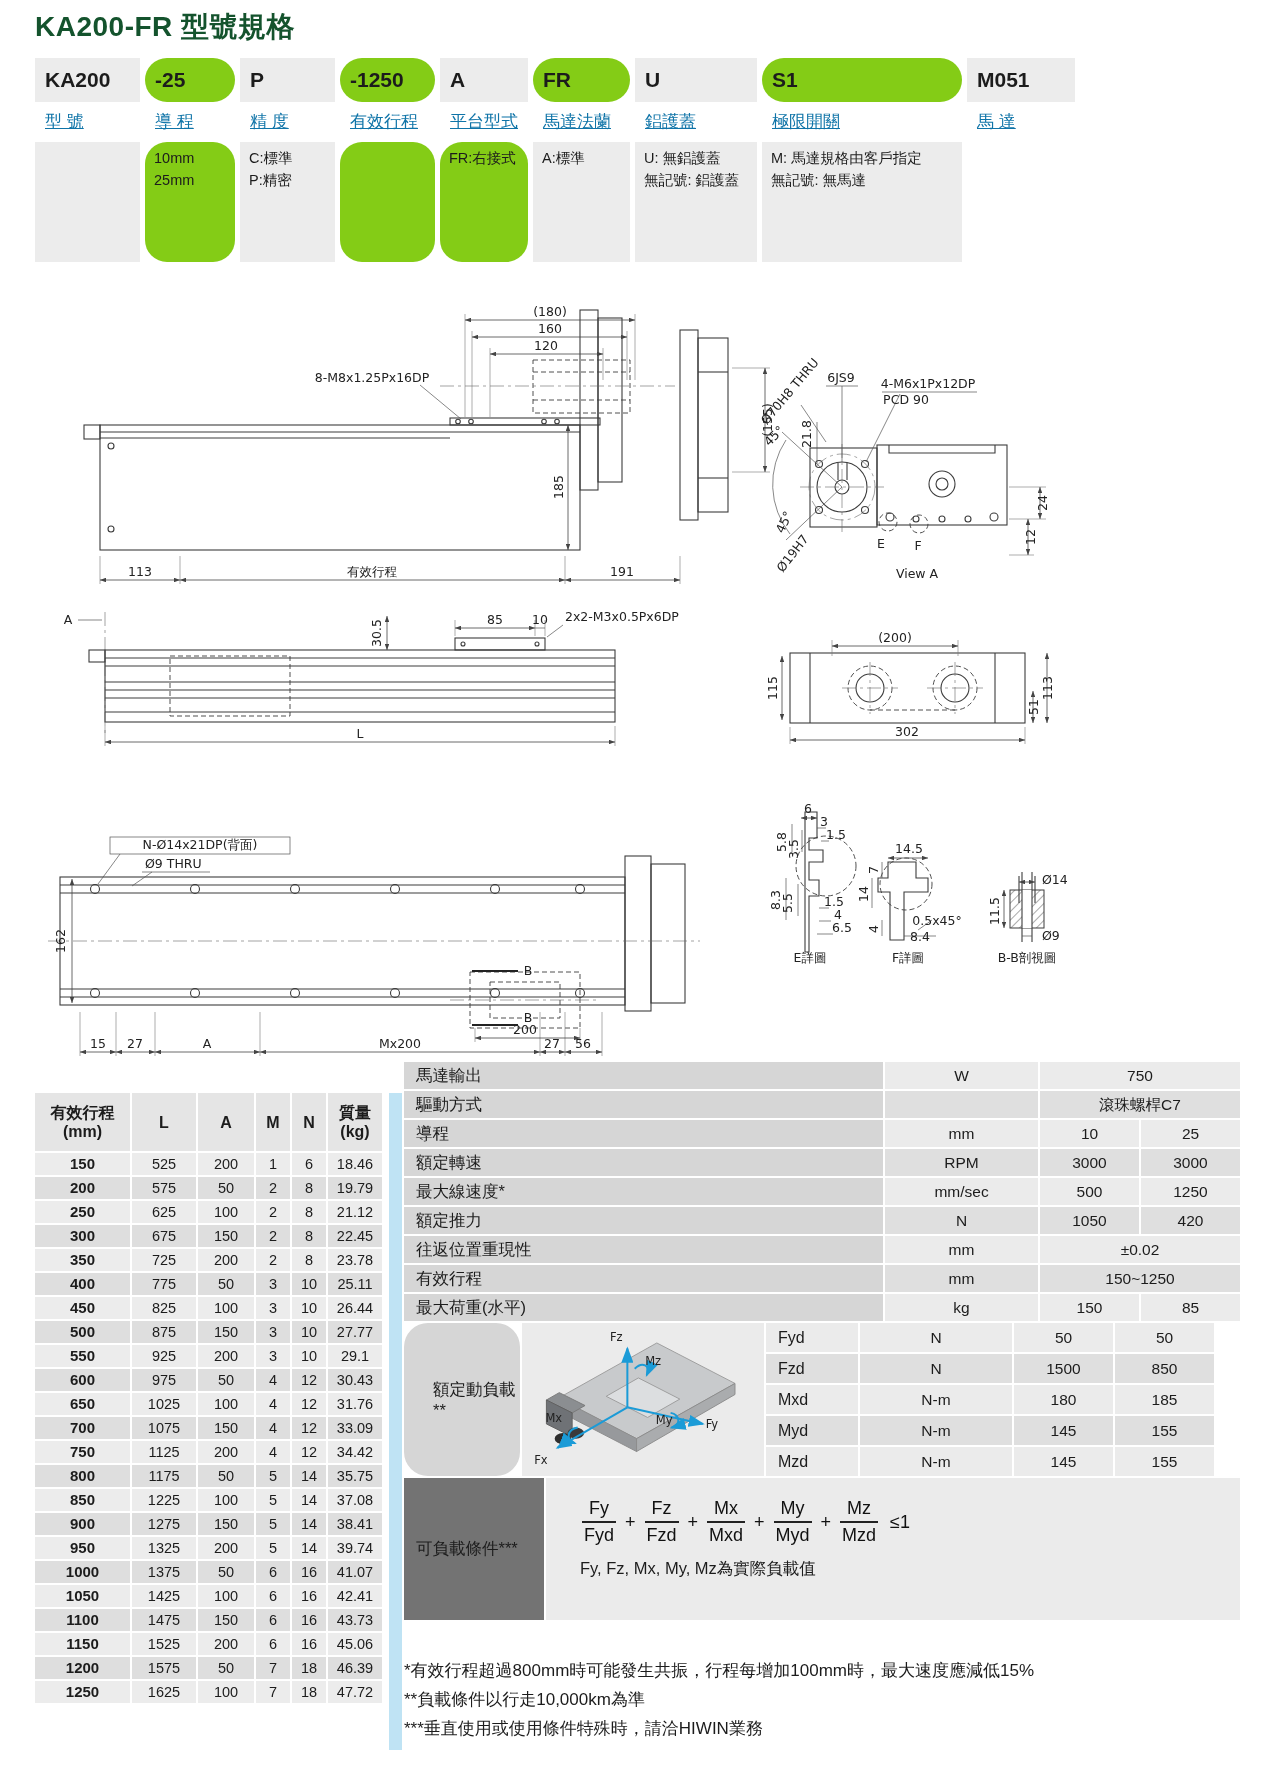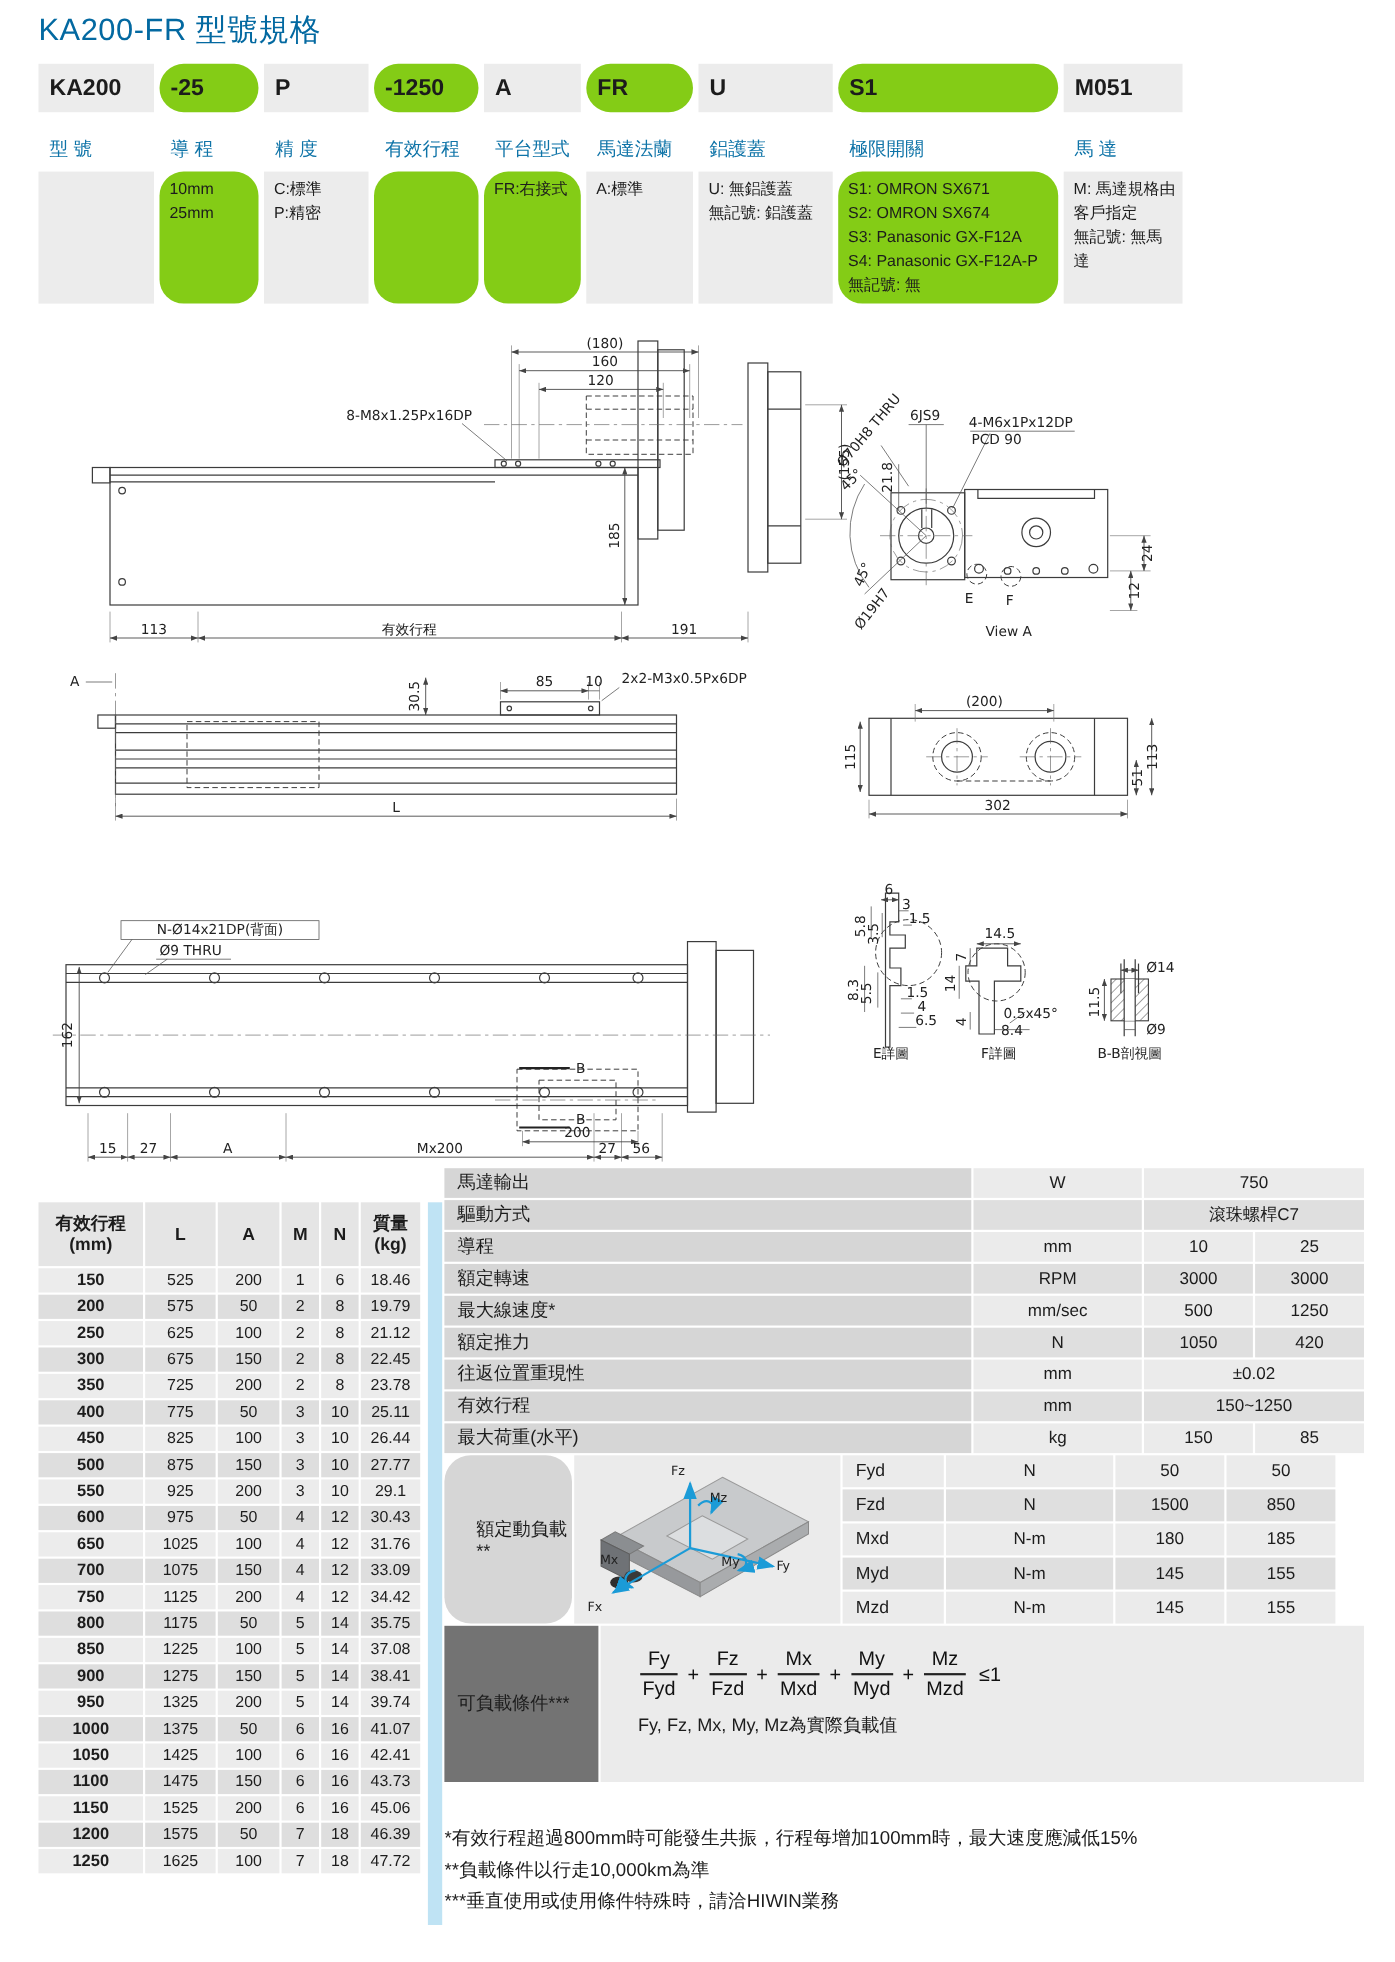--- a/index.html
+++ b/index.html
@@ -1,22 +1,22 @@
 <!DOCTYPE html>
 <html lang="zh-Hant"><head>
 <meta charset="utf-8">
 <style>
   html,body{margin:0;padding:0;background:#fff;font-family:"Liberation Sans","DejaVu Sans",sans-serif;color:#1c1c1c;}
   .page{position:relative;width:1268px;height:1784px;background:#fff;overflow:hidden;}
-  .title{position:absolute;left:35px;top:8px;font-size:28px;font-weight:normal;color:#0369a1;letter-spacing:.5px;}
+  .title{position:absolute;left:35px;top:8px;font-size:28px;font-weight:bold;color:#14532d;letter-spacing:.5px;}
   
   .model{position:absolute;left:35px;top:58px;width:1000px;}
   .mrow{display:grid;grid-template-columns:105px 90px 95px 95px 88px 97px 122px 200px 108px;column-gap:5px;}
   .mcode{height:44px;line-height:44px;font-size:21px;font-weight:bold;padding-left:10px;box-sizing:border-box;}
-  .mlabel{height:36px;line-height:36px;font-size:17px;color:#0f74a8;padding-left:10px;margin-top:16px;box-sizing:border-box;}
+  .mlabel{height:36px;line-height:36px;font-size:17px;color:#0f74a8;padding-left:10px;margin-top:2px;box-sizing:border-box;text-decoration:underline;}
   .mdesc{height:120px;font-size:14.5px;line-height:22px;padding:5px 4px 0 9px;margin-top:2px;box-sizing:border-box;}
   .bg-a{background:#ececec;} .bg-b{background:#84cc16;border-radius:22px;}
   
   .drawings{position:absolute;left:20px;top:272px;width:1198px;height:795px;}
   svg .dim{font-size:12.5px;fill:#222;font-family:"DejaVu Sans",sans-serif;}
   svg .oln{fill:none;stroke:#3c3c3c;stroke-width:1.1;}
   svg .thin{fill:none;stroke:#555;stroke-width:.7;}
   svg .dash{fill:none;stroke:#3c3c3c;stroke-width:.9;stroke-dasharray:5 3;}
   svg .cl{fill:none;stroke:#666;stroke-width:.6;stroke-dasharray:14 4 3 4;}
   svg .dim-line{stroke:#444;stroke-width:.8;fill:none;marker-start:url(#arr);marker-end:url(#arr);}
@@ -101,27 +101,20 @@
       <div class="mdesc bg-b"></div>
       <div class="mdesc bg-b">
           <div>FR:右接式</div>
         </div>
       <div class="mdesc bg-a">
           <div>A:標準</div>
         </div>
       <div class="mdesc bg-a">
           <div>U: 無鋁護蓋</div>
           <div>無記號: 鋁護蓋</div>
-        </div>
-      <div class="mdesc bg-b">
-          <div>S1: OMRON SX671</div>
-          <div>S2: OMRON SX674</div>
-          <div>S3: Panasonic GX-F12A</div>
-          <div>S4: Panasonic GX-F12A-P</div>
-          <div>無記號: 無</div>
         </div>
       <div class="mdesc bg-a">
           <div>M: 馬達規格由客戶指定</div>
           <div>無記號: 無馬達</div>
         </div>
     </div>
   </div>
 
   <div class="drawings">
     <svg viewBox="0 0 1198 795" width="1198" height="795">

